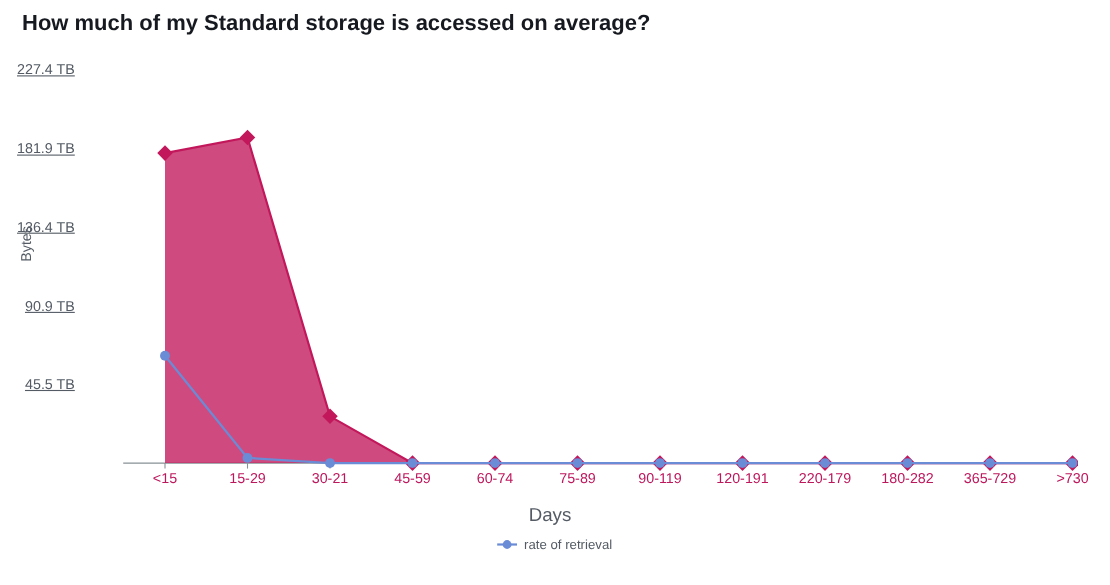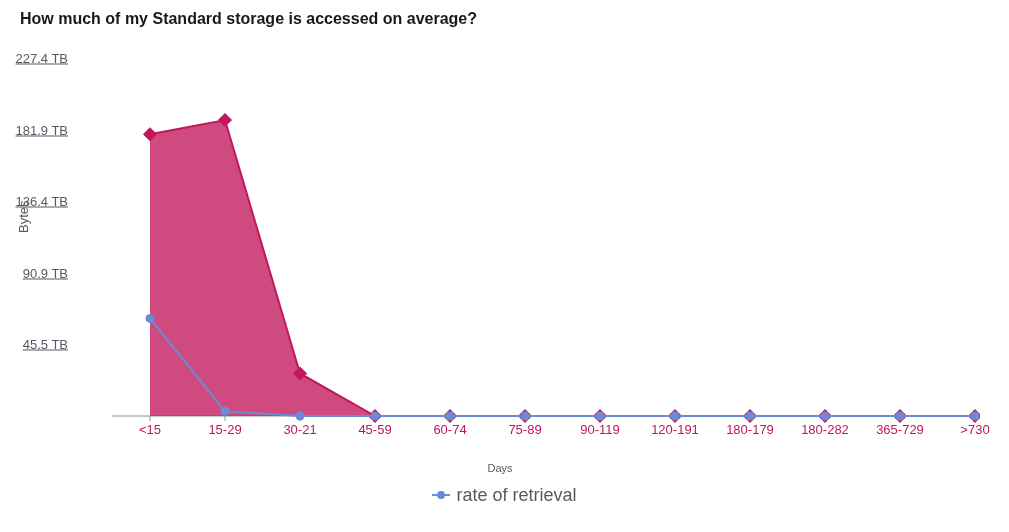--- a/index.html
+++ b/index.html
@@ -12,21 +12,21 @@
     height: 532px;
     overflow: hidden;
   }
   .wrap {
     padding: 6px 20px 0 20px;
     box-sizing: border-box;
     width: 100%;
     height: 100%;
   }
   h1 {
-    font-size: 16px;
+    font-size: 20px;
     font-weight: 700;
     margin: 4px 0 10px 0;
   }
   .chart-area {
     position: relative;
     width: 960px;
     height: 440px;
     margin-left: 0;
   }
   .chart-area svg {
@@ -41,21 +41,21 @@
     transform: rotate(-90deg);
     transform-origin: left top;
     font-size: 13px;
     color: #545b64;
   }
   .x-axis-label {
     position: absolute;
     bottom: 4px;
     left: 50%;
     transform: translateX(-50%);
-    font-size: 11px;
+    font-size: 17px;
     color: #545b64;
   }
   .ytick {
     position: absolute;
     right: 912px;
     font-size: 13px;
     color: #545b64;
     transform: translateY(-50%);
     text-align: right;
     width: 70px;
@@ -65,21 +65,21 @@
     position: absolute;
     top: 384px;
     font-size: 13px;
     color: #be185d;
     transform: translateX(-50%);
     white-space: nowrap;
   }
   .legend {
     margin-top: 2px;
     text-align: center;
-    font-size: 18px;
+    font-size: 12px;
     color: #545b64;
   }
   .legend .item {
     display: inline-flex;
     align-items: center;
     margin: 0 12px;
   }
   .legend .sw-line {
     width: 18px;
     height: 2px;
@@ -122,21 +122,21 @@
     <span class="ytick" style="top:306.4px">45.5 TB</span>
 
     <span class="xtick" style="left:130px">&lt;15</span>
     <span class="xtick" style="left:205px">15-29</span>
     <span class="xtick" style="left:280px">30-21</span>
     <span class="xtick" style="left:355px">45-59</span>
     <span class="xtick" style="left:430px">60-74</span>
     <span class="xtick" style="left:505px">75-89</span>
     <span class="xtick" style="left:580px">90-119</span>
     <span class="xtick" style="left:655px">120-191</span>
-    <span class="xtick" style="left:730px">180-179</span>
+    <span class="xtick" style="left:730px">220-179</span>
     <span class="xtick" style="left:805px">180-282</span>
     <span class="xtick" style="left:880px">365-729</span>
     <span class="xtick" style="left:955px">&gt;730</span>
 
     <svg id="plot-svg" width="960" height="430">
         <line x1="92" y1="378" x2="960" y2="378" stroke="#879196" stroke-width="1"></line>
         <line x1="130" y1="378" x2="130" y2="383" stroke="#879196" stroke-width="1"></line>
         <line x1="205" y1="378" x2="205" y2="383" stroke="#879196" stroke-width="1"></line>
         <line x1="280" y1="378" x2="280" y2="383" stroke="#879196" stroke-width="1"></line>
         <line x1="355" y1="378" x2="355" y2="383" stroke="#879196" stroke-width="1"></line>

